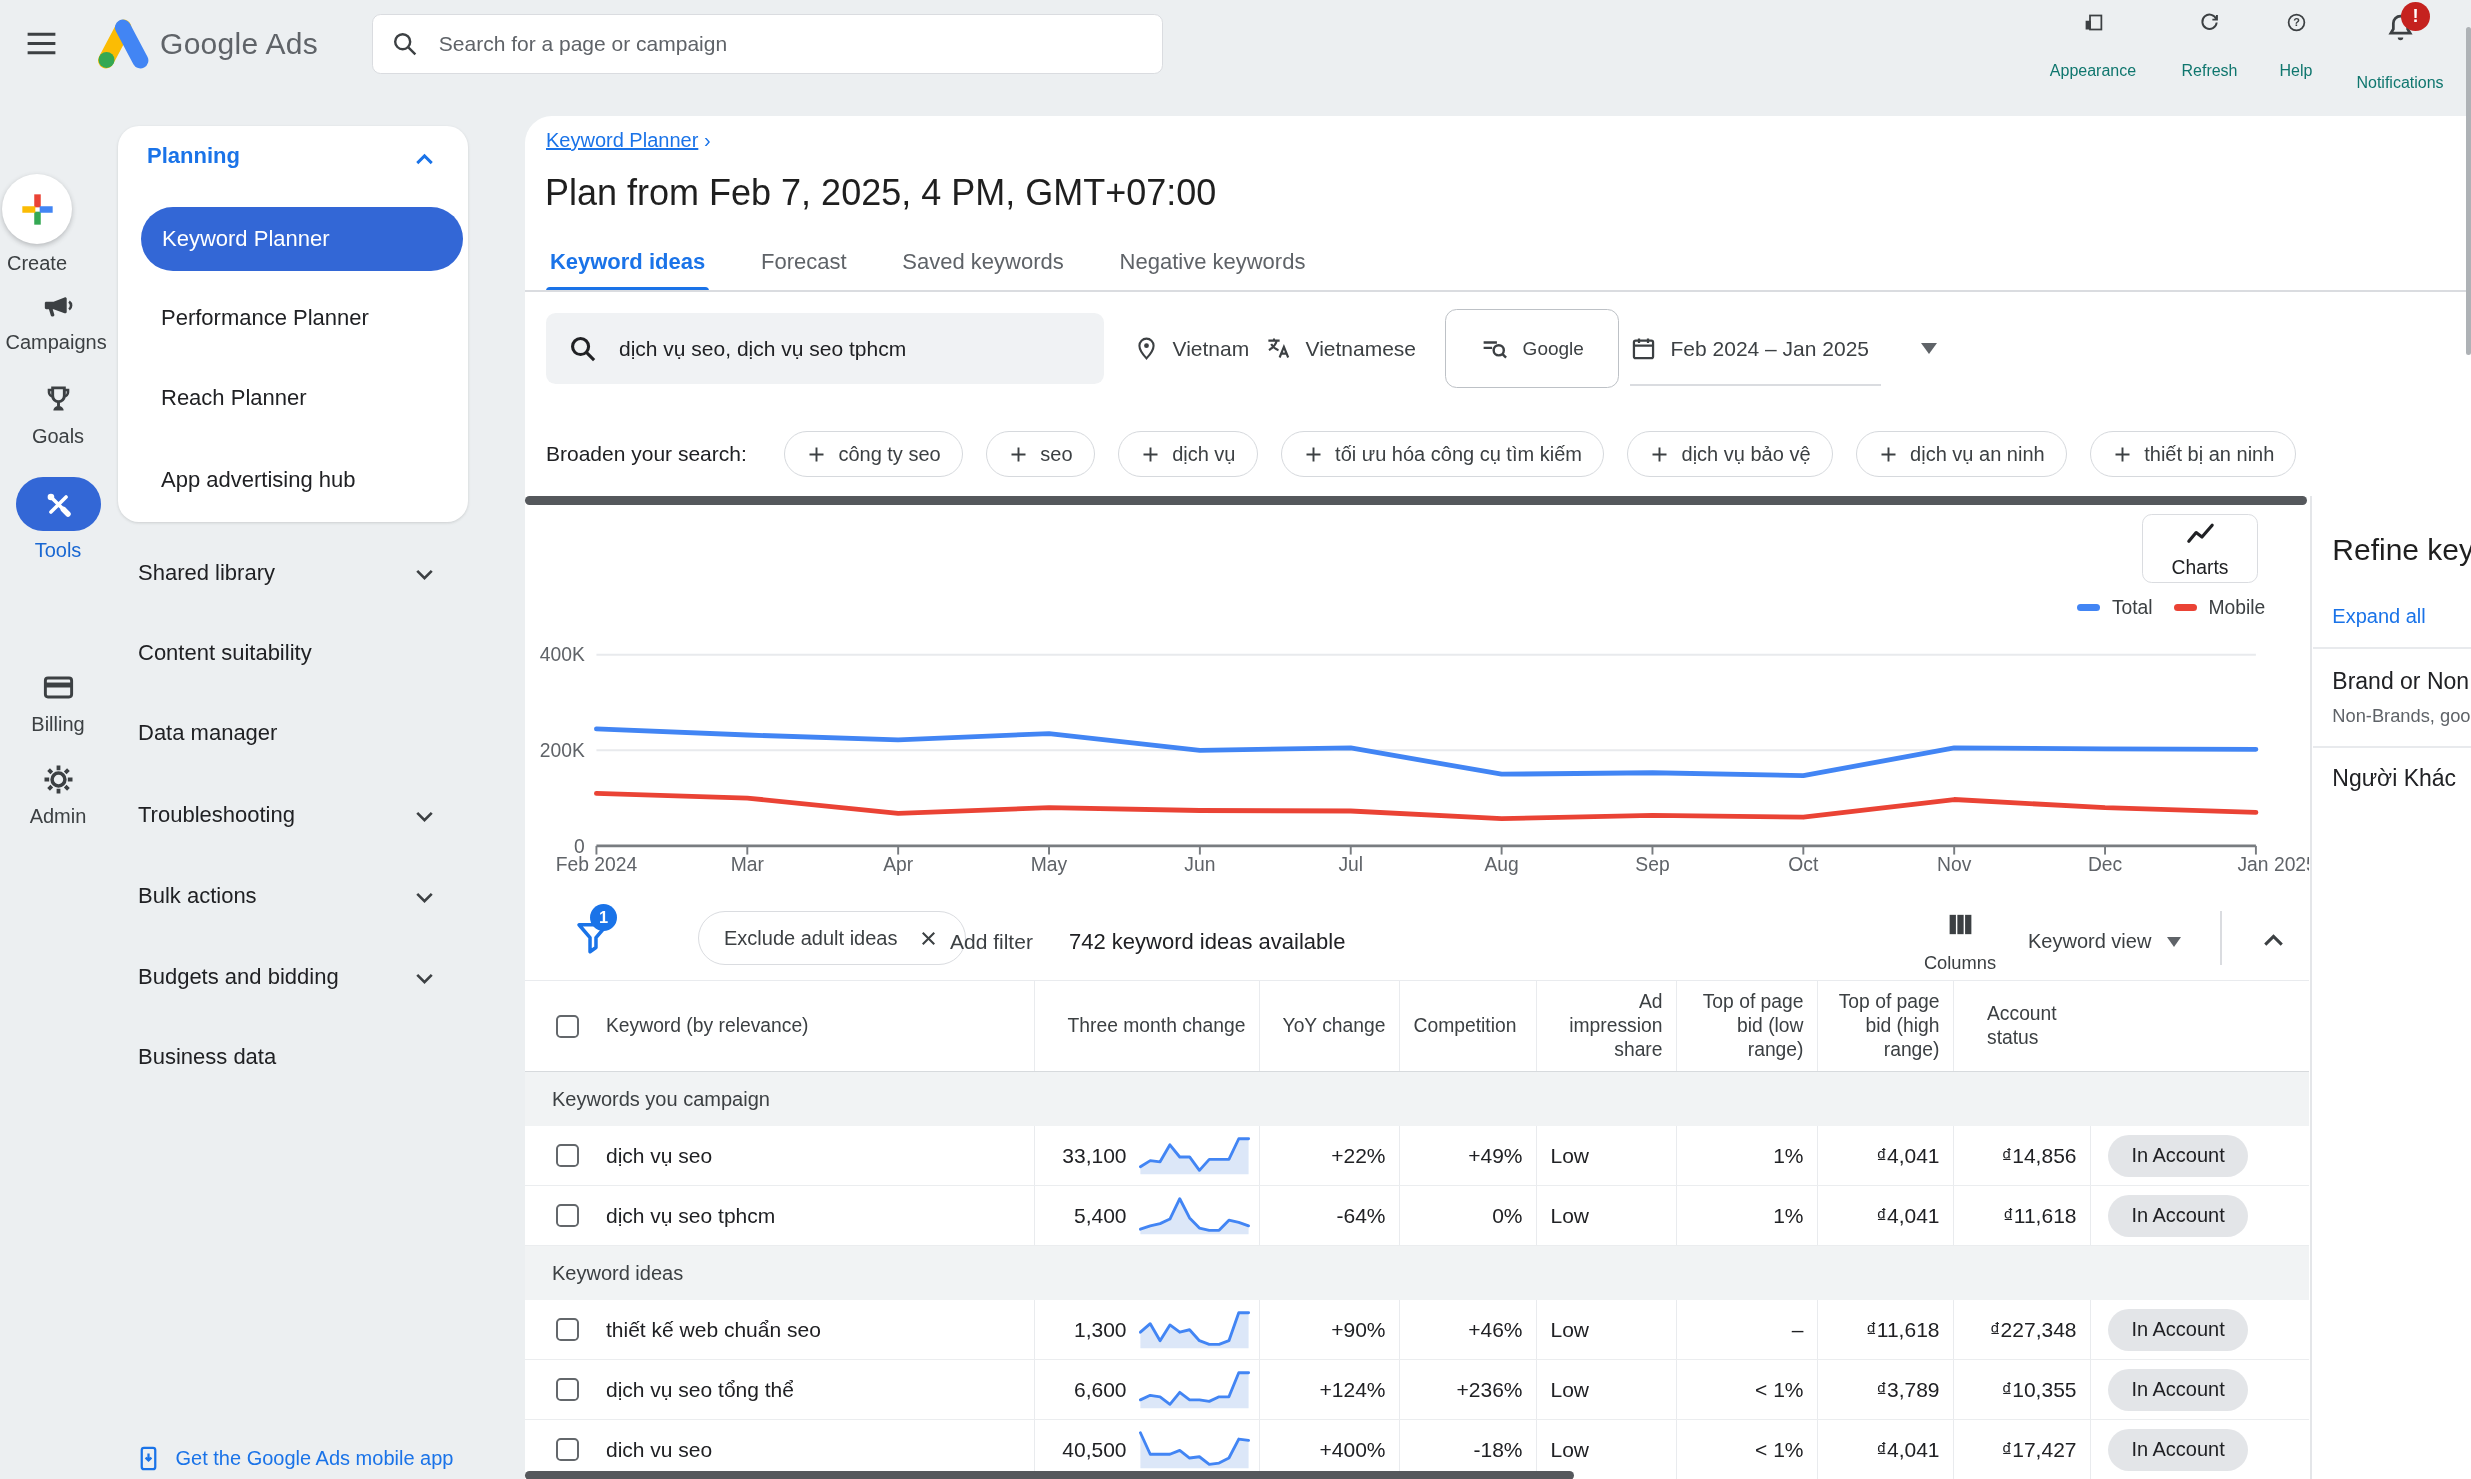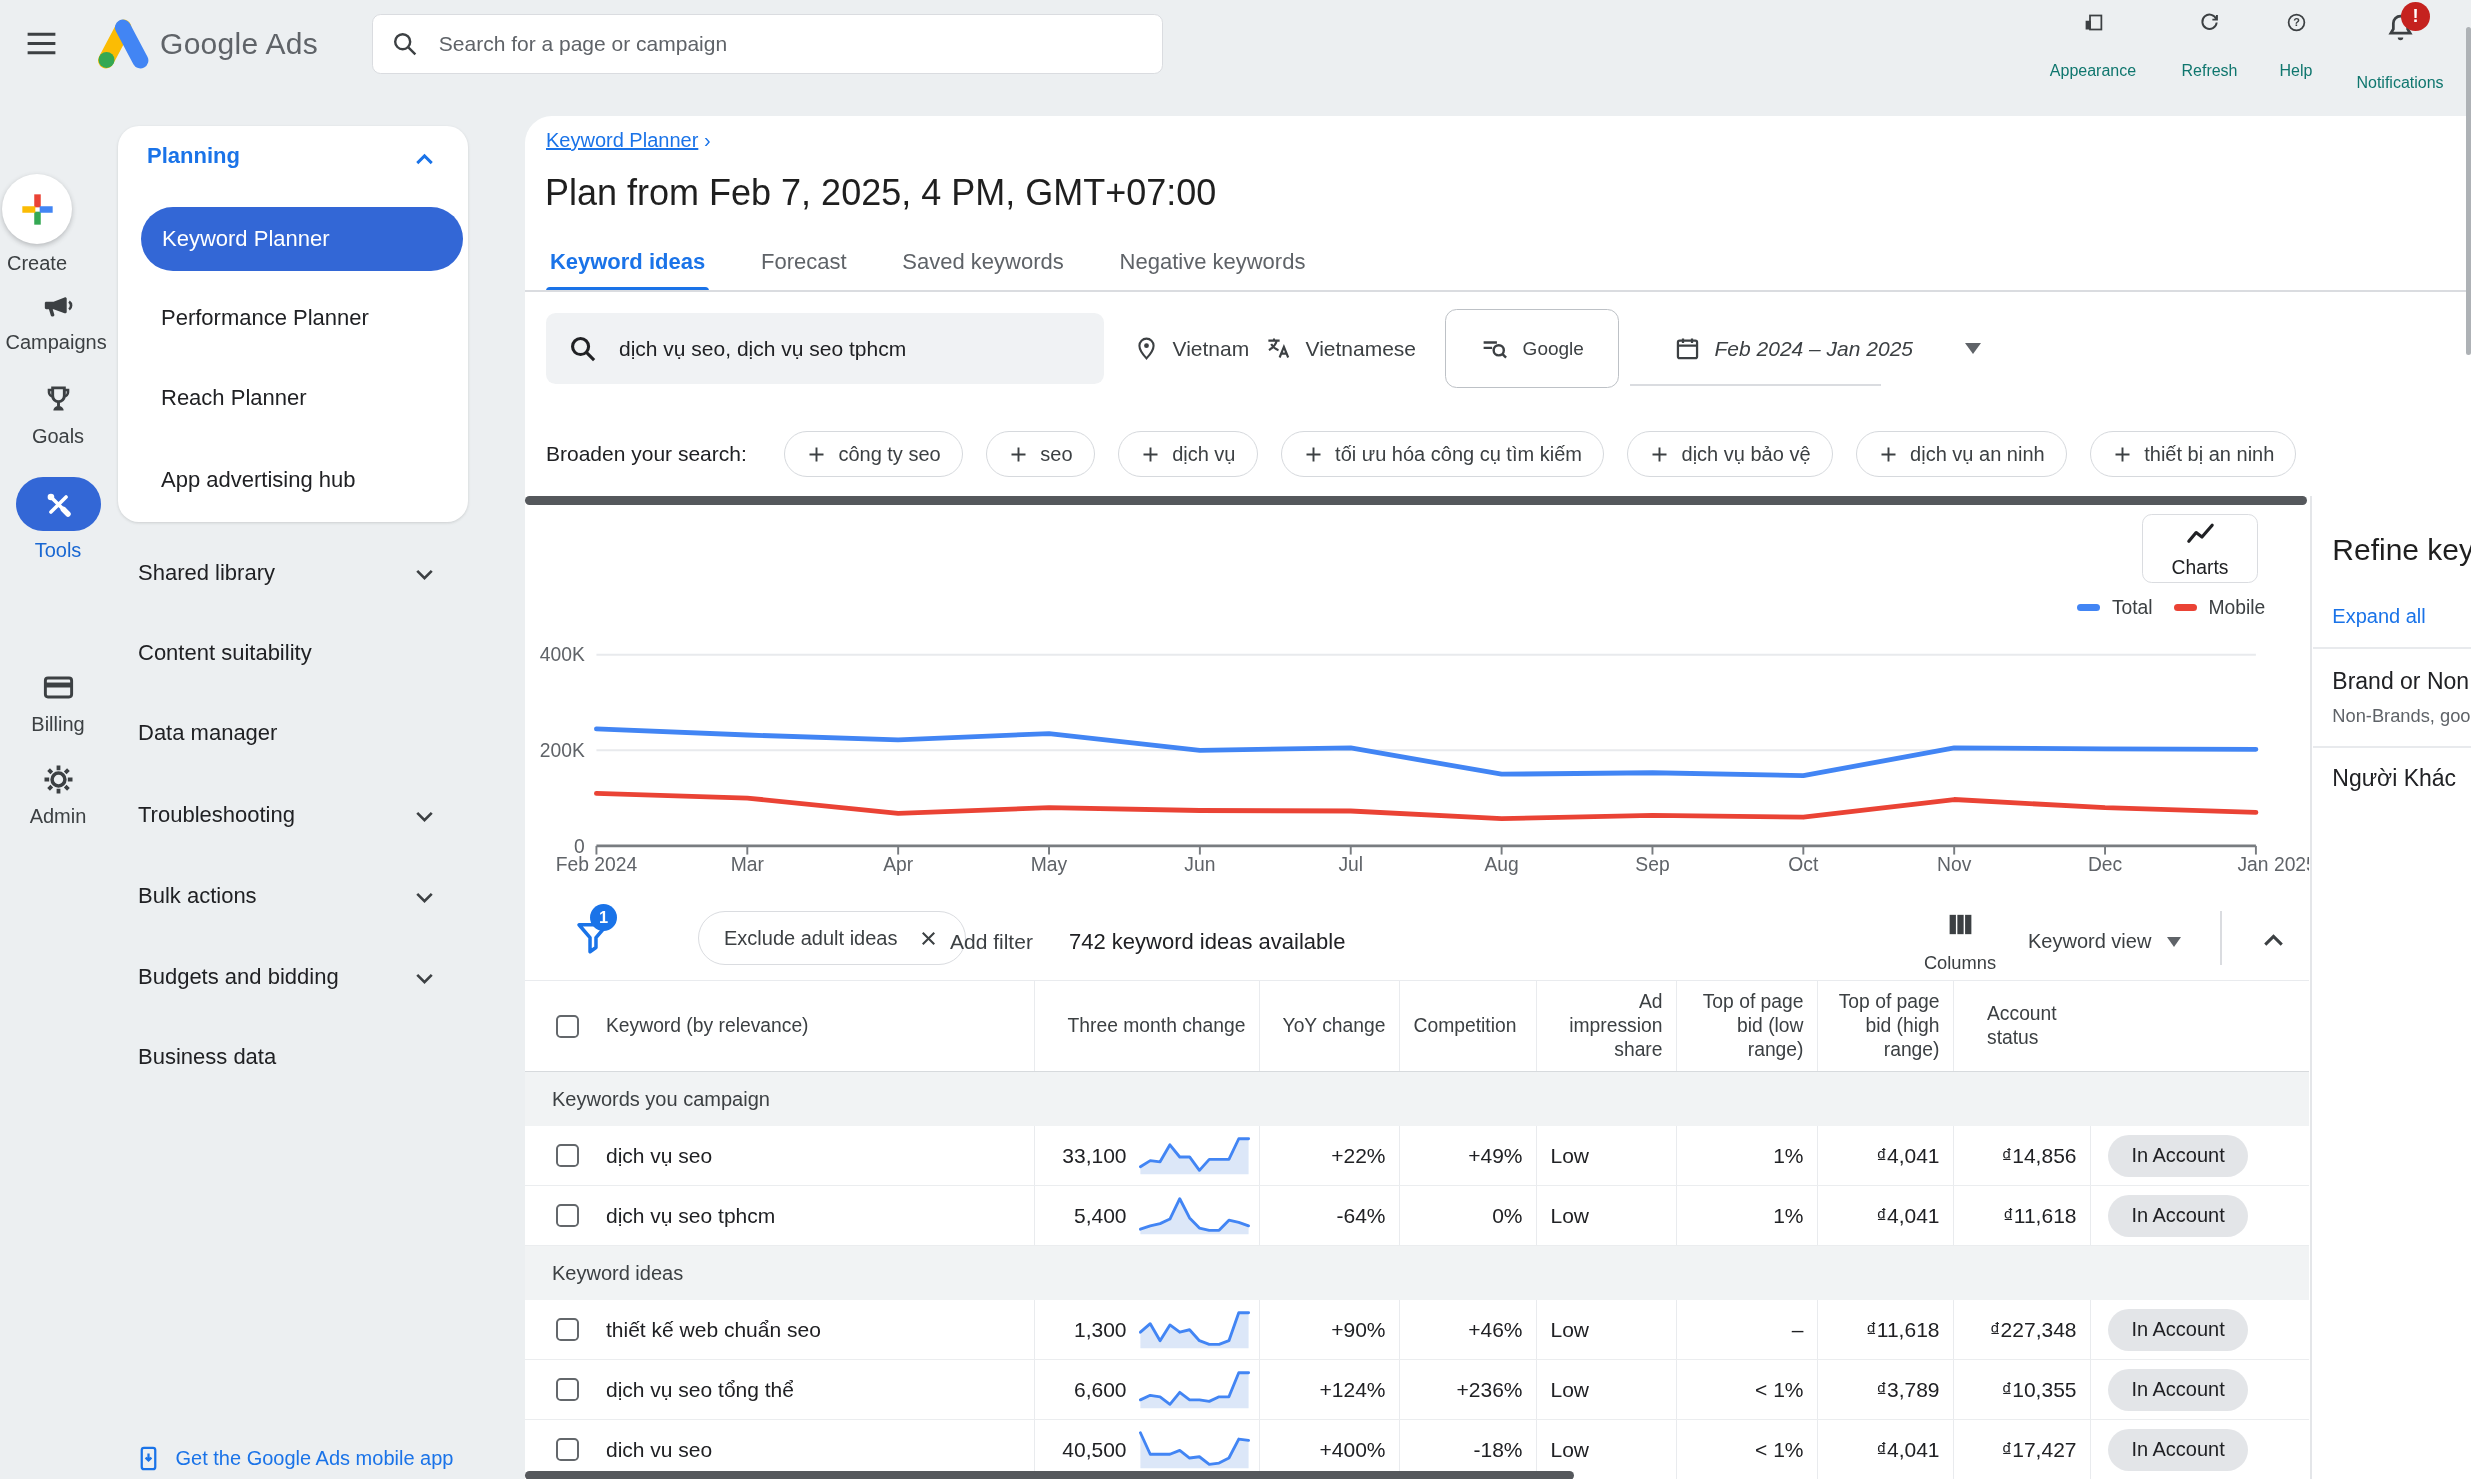--- a/index.html
+++ b/index.html
@@ -324,21 +324,21 @@
 
   <div class="net-box">
     <svg viewBox="0 0 24 24" width="29" height="29" class="ic">
         <path d="M3 7h11M3 11.5h7" stroke="currentColor" stroke-width="2" fill="none"></path>
         <circle cx="15.5" cy="13.5" r="4.2" stroke="currentColor" stroke-width="2" fill="none"></circle>
         <path d="M18.6 16.6l3 3" stroke="currentColor" stroke-width="2"></path>
       </svg>
     <span>Google</span>
   </div>
 
-  <div class="ctl" style="left:1674px;top:313px;height:71px;font-style:italic;">
+  <div class="ctl" style="left:1630px;top:313px;height:71px;">
     <svg viewBox="0 0 24 24" width="27" height="27" class="ic">
         <rect x="3.5" y="5" width="17" height="15.5" rx="1.5" stroke="currentColor" stroke-width="2" fill="none"></rect>
         <path d="M3.5 9.5h17M8 3v4M16 3v4" stroke="currentColor" stroke-width="2"></path>
       </svg>
     <span>Feb 2024 – Jan 2025</span>
     <div style="width:25px;"></div>
     <div class="tri-down"></div>
   </div>
   <div class="date-underline"></div>
 

